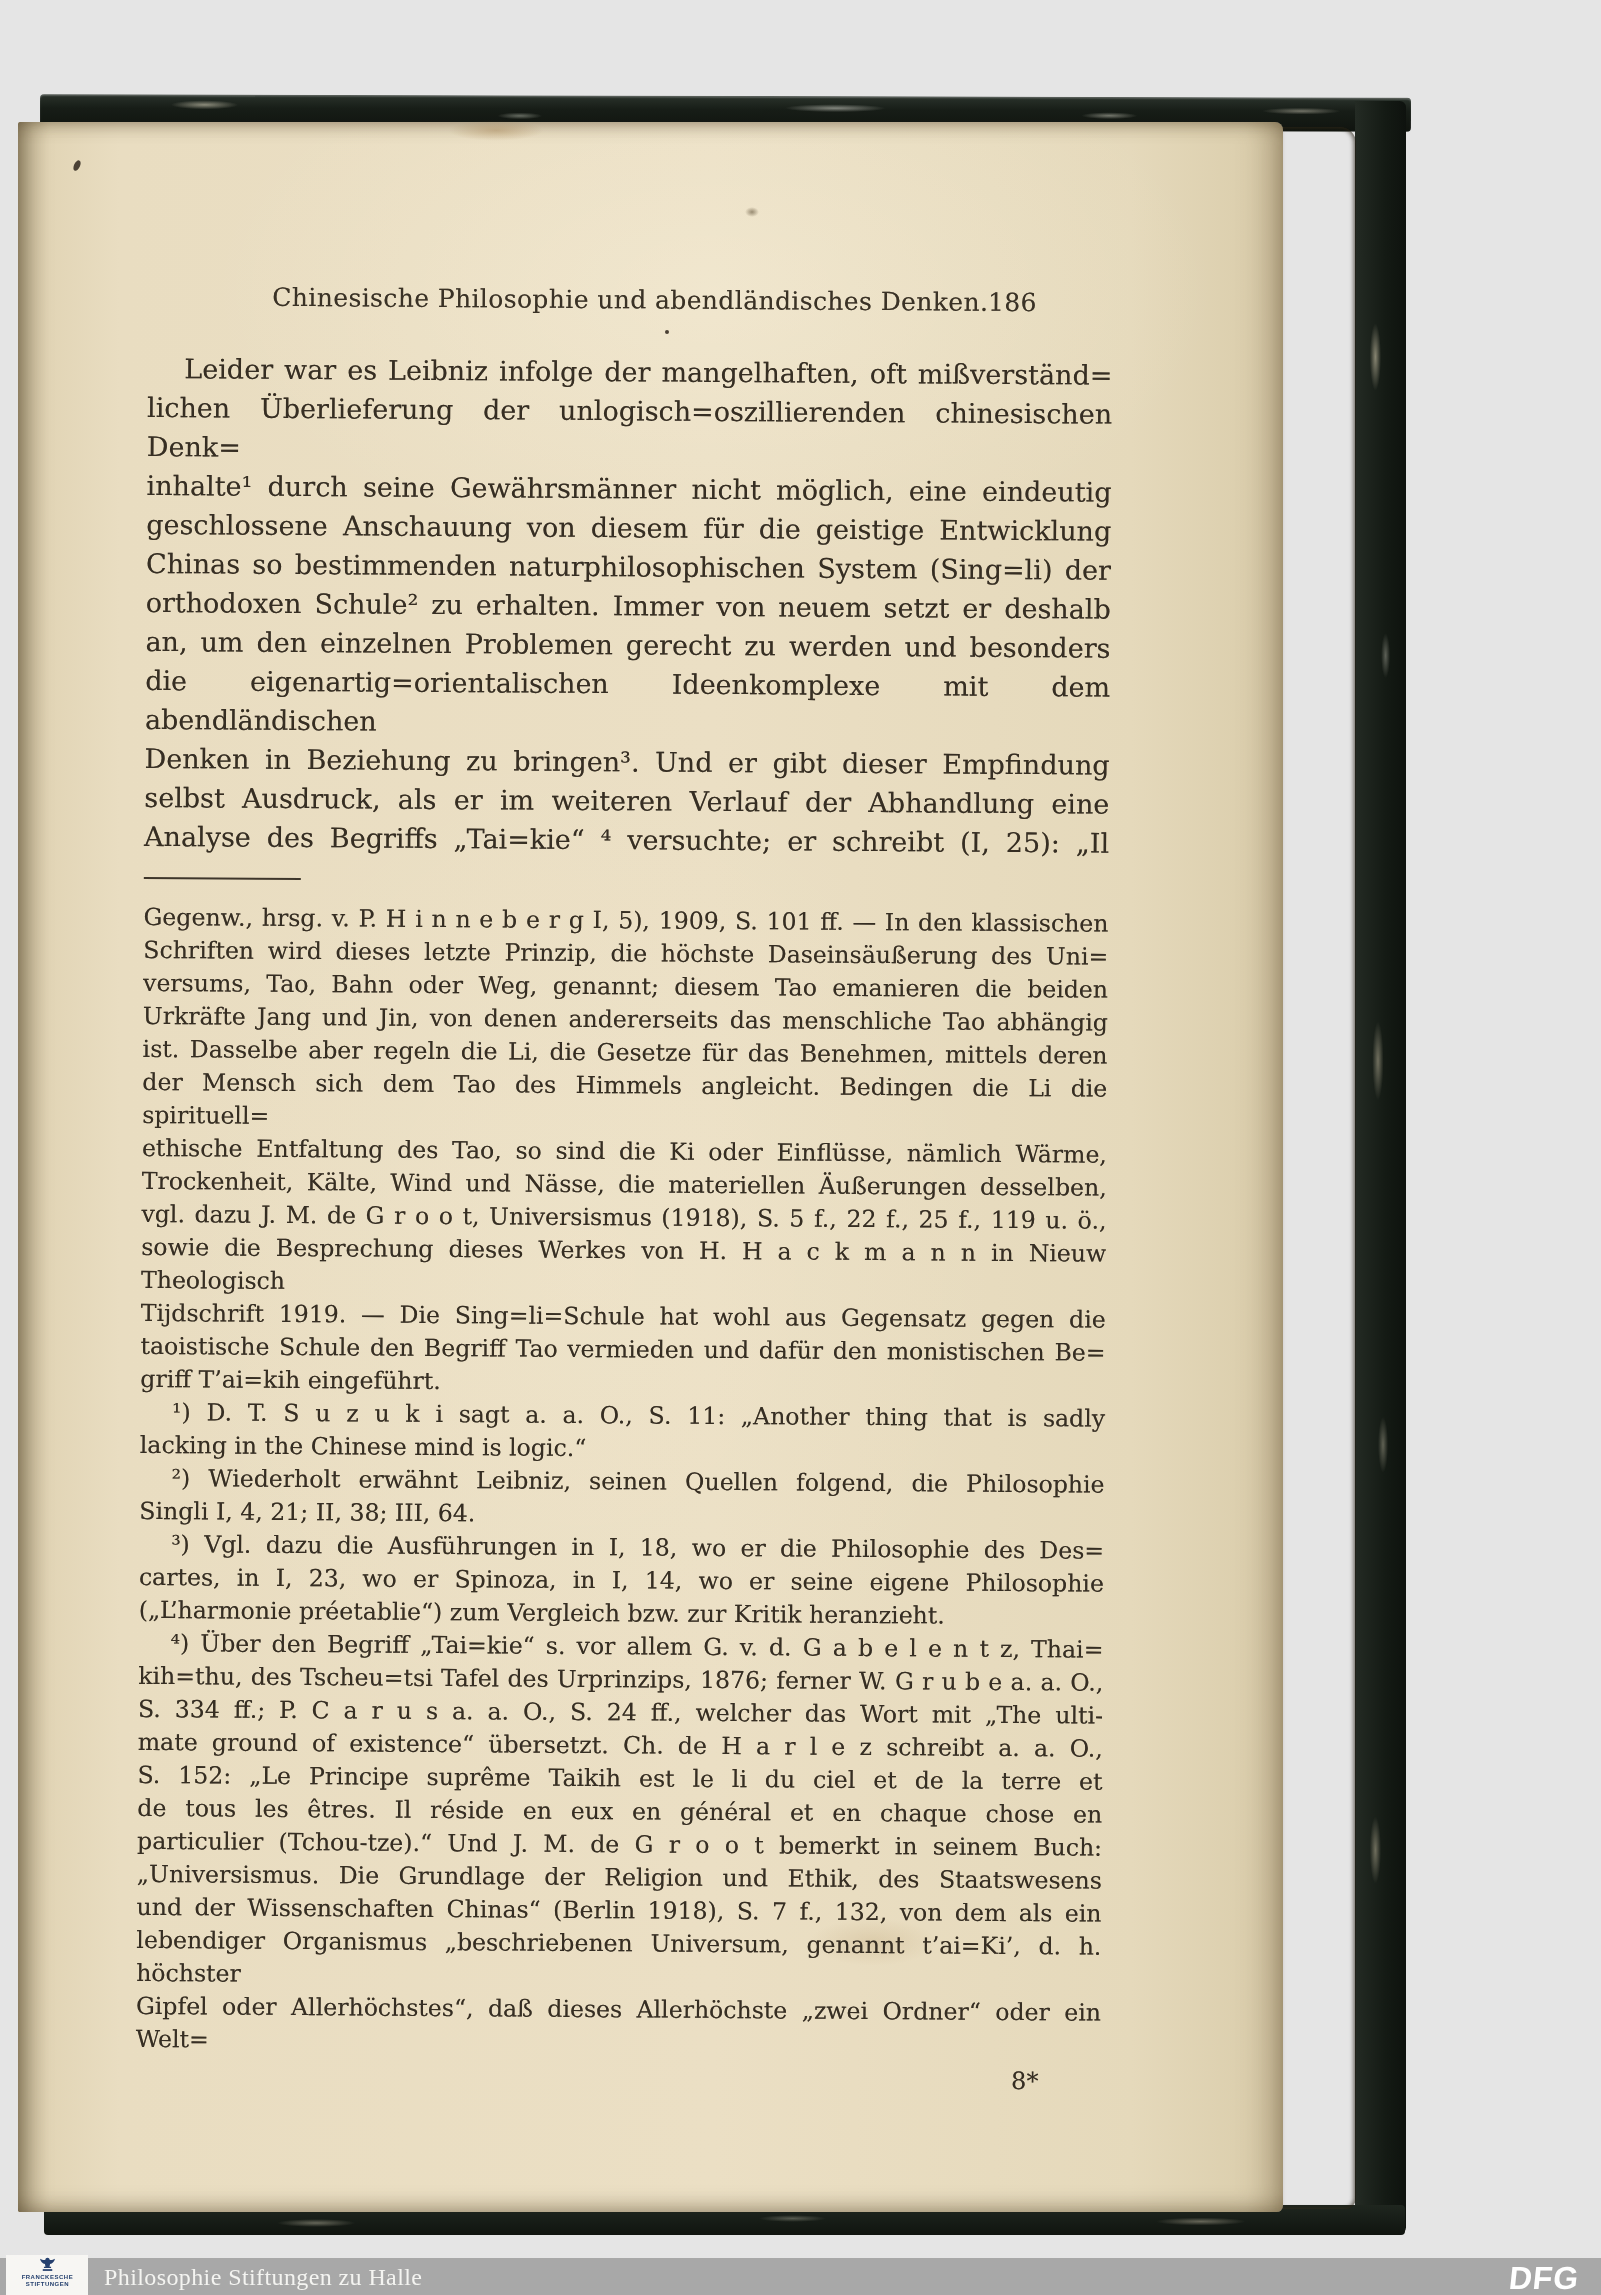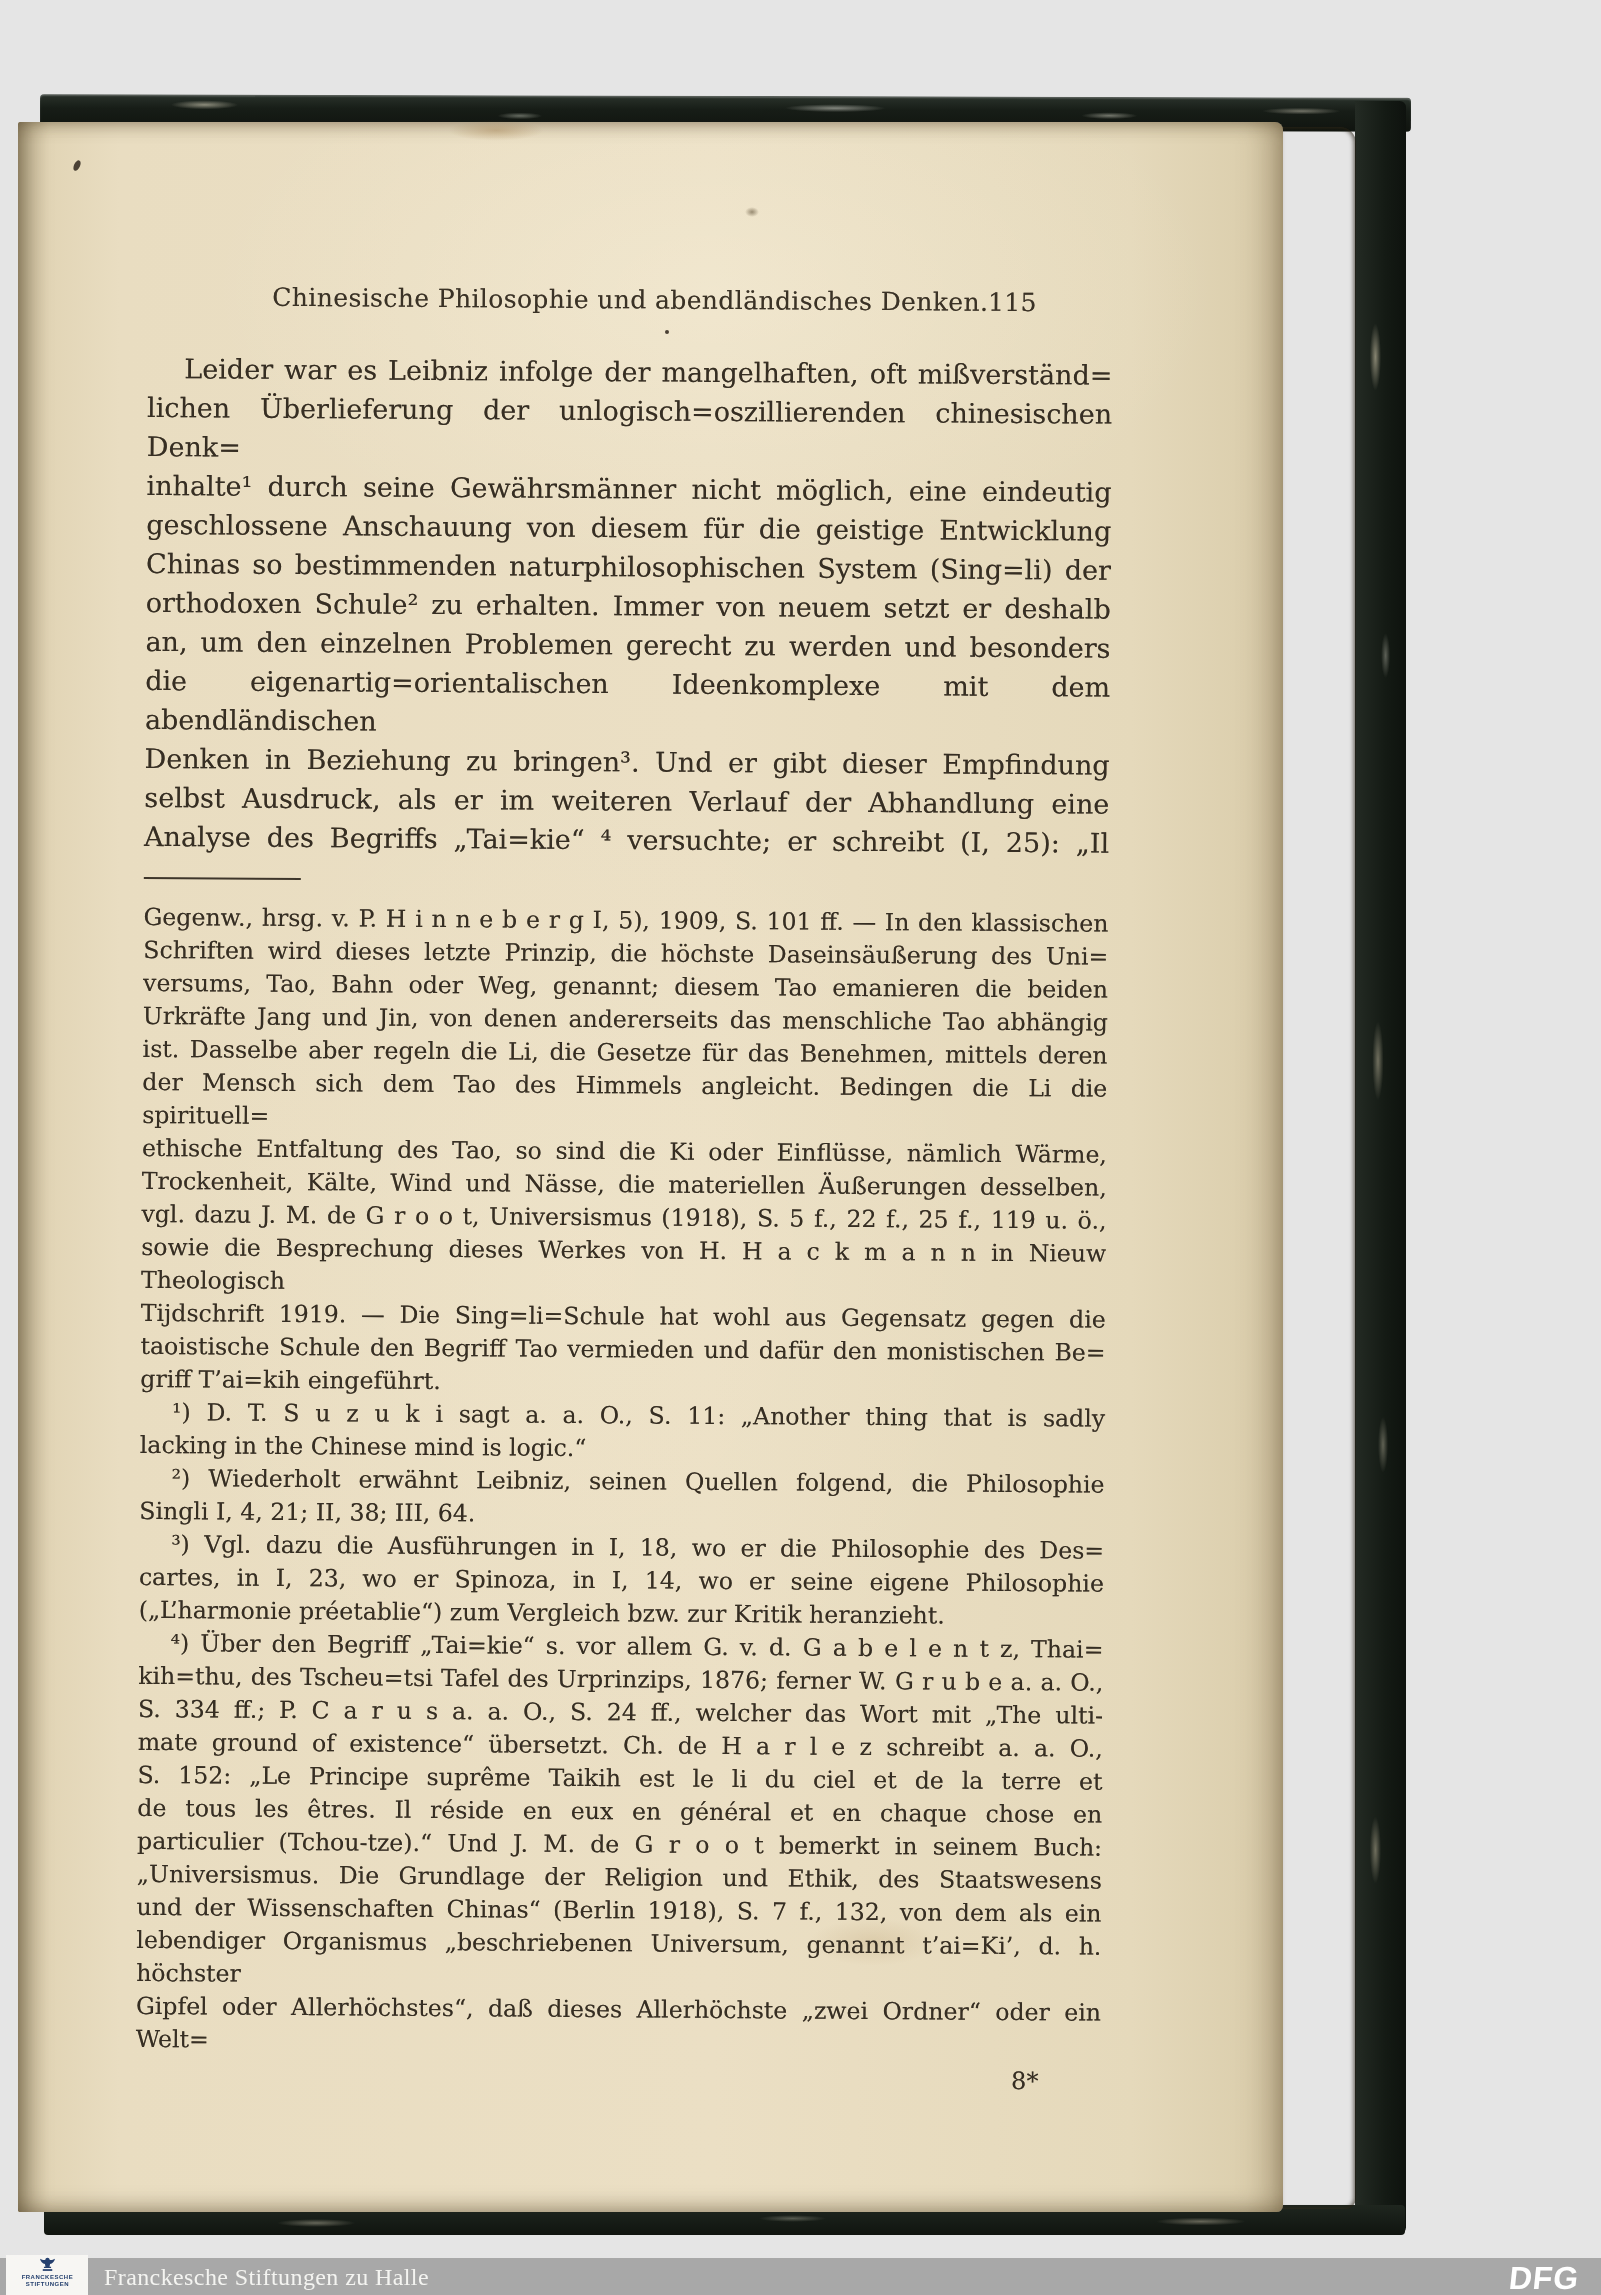--- a/index.html
+++ b/index.html
@@ -101,21 +101,21 @@
   <div class="stain st1"></div>
   <div class="stain st2"></div>
   <div class="stain st3"></div>
   <div class="speck sp1"></div>
   <div class="speck sp2"></div>
 
   <div class="textblock">
 
     <div class="hdr">
       <span class="hdr-title">Chinesische Philosophie und abendländisches Denken.</span>
-      <span class="hdr-num">115</span>
+      <span class="hdr-num">186</span>
     </div>
 
     <div class="para">
       <div class="tl m fl-m">Leider war es Leibniz infolge der mangelhaften, oft mißverständ=</div>
       <div class="tl m">lichen Überlieferung der unlogisch=oszillierenden chinesischen Denk=</div>
       <div class="tl m">inhalte¹ durch seine Gewährsmänner nicht möglich, eine eindeutig</div>
       <div class="tl m">geschlossene Anschauung von diesem für die geistige Entwicklung</div>
       <div class="tl m">Chinas so bestimmenden naturphilosophischen System (Sing=li) der</div>
       <div class="tl m">orthodoxen Schule² zu erhalten. Immer von neuem setzt er deshalb</div>
       <div class="tl m">an, um den einzelnen Problemen gerecht zu werden und besonders</div>
@@ -184,18 +184,18 @@
     <div class="logobox">
       <span>
         <svg width="19" height="17.6" viewBox="0 0 24 22">
           <path fill="#25406e" d="M12 2 C13.6 2 14.6 3 14.7 4.6 C16 5.4 18.5 5 21.5 3.4 C20.6 7.2 18.4 9.6 15.2 9.9 L14.6 13.5 L16.5 13.5 L16.5 15 L7.5 15 L7.5 13.5 L9.4 13.5 L8.8 9.9 C5.6 9.6 3.4 7.2 2.5 3.4 C5.5 5 8 5.4 9.3 4.6 C9.4 3 10.4 2 12 2 Z"></path>
           <rect x="6" y="16.5" width="12" height="2.2" fill="#25406e"></rect>
         </svg>
       </span>
       <span class="logotxt">FRANCKESCHE</span>
       <span class="logotxt">STIFTUNGEN</span>
     </div>
-    <span class="instname">Franckesche Stiftungen zu Halle</span>
+    <span class="instname">Philosophie Stiftungen zu Halle</span>
     <span class="dfg">DFG</span>
   </div>
 
 </div>
 
 
 </body></html>

